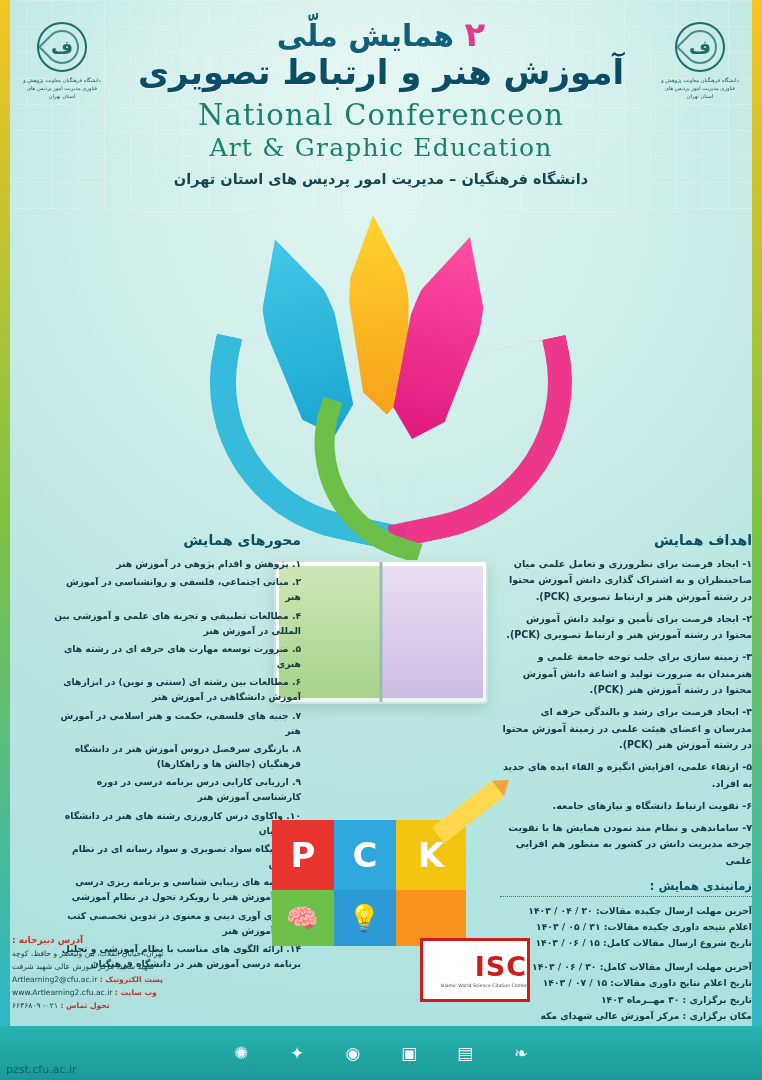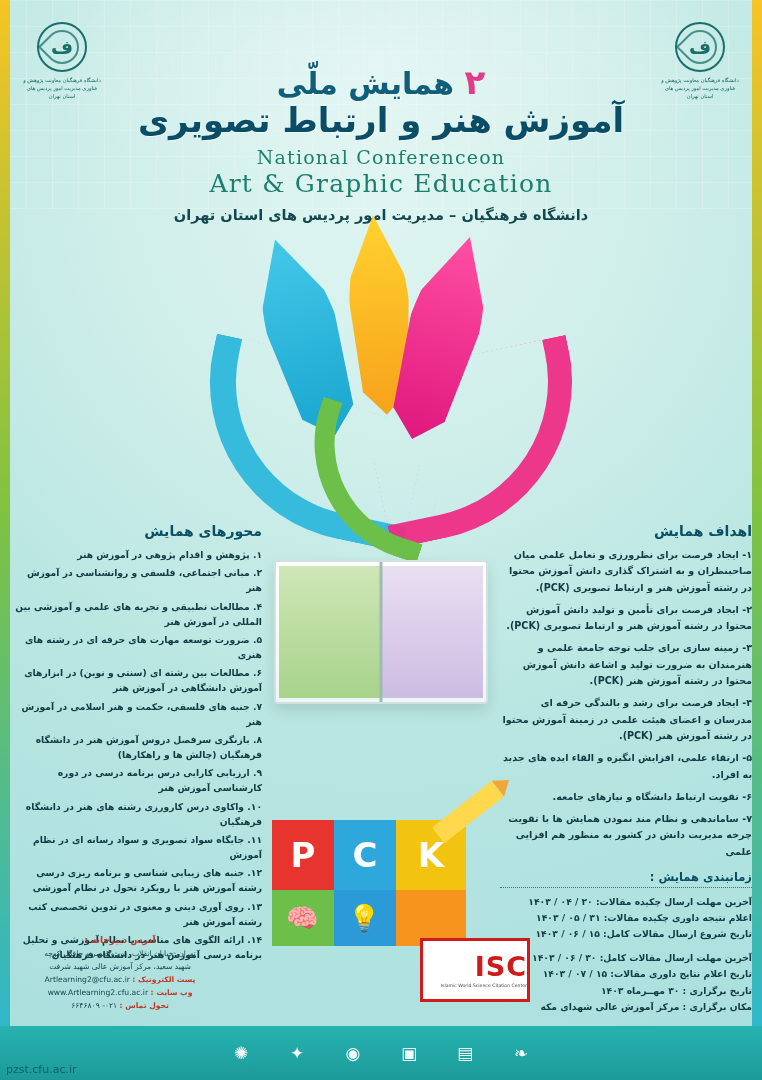--- a/index.html
+++ b/index.html
@@ -46,34 +46,34 @@
   }
   .logo .mark:before{
     content:"";position:absolute;width:30px;height:30px;border:2px solid #1b6f6a;
     border-radius:50% 50% 50% 0;transform:rotate(45deg);opacity:.75;
   }
   .logo .ltext{
     margin-top:5px;font-size:5.2px;line-height:1.5;color:#13605c;text-align:center;
     letter-spacing:.2px;
   }
   .titleblock{
-    position:absolute;left:0;right:0;top:14px;text-align:center;margin-top:48px;
+    position:absolute;left:0;right:0;top:14px;text-align:center;
   }
   .t-fa-1{
     font-size:30px;font-weight:bold;color:#0f5f7a;letter-spacing:-.5px;
     text-shadow:1px 1px 0 rgba(255,255,255,.6);
   }
   .t-fa-1 .num{color:#e23b8a;font-size:34px;}
   .t-fa-2{
     font-size:34px;font-weight:bold;color:#0a4d66;margin-top:-2px;
     text-shadow:1px 1px 0 rgba(255,255,255,.6);
   }
   .t-en-1{
     font-family:"DejaVu Serif","Liberation Serif",serif;
-    font-size:19px;letter-spacing:1.2px;color:#1b7f6e;margin-top:6px;direction:ltr;
+    font-size:29px;letter-spacing:1.2px;color:#1b7f6e;margin-top:6px;direction:ltr;
   }
   .t-en-2{
     font-family:"DejaVu Serif","Liberation Serif",serif;
     font-size:25px;letter-spacing:1.2px;color:#1b7f6e;margin-top:1px;direction:ltr;
   }
   .t-sub{
     font-size:14.5px;font-weight:bold;color:#14464f;margin-top:9px;
   }
 
   
@@ -128,21 +128,21 @@
   .book .page.r{right:3px;background:linear-gradient(180deg,#e9dff2,#cdbce2);}
   .book .spine{position:absolute;left:50%;top:0;bottom:0;width:3px;background:#9fb9b6;transform:translateX(-50%);}
   .book .stand{
     position:absolute;left:50%;transform:translateX(-50%);
     bottom:-42px;width:14px;height:42px;background:#d7e7e5;
   }
 
   
   .cols{position:absolute;top:520px;left:0;right:0;bottom:0;}
   .col{
-    position:absolute;top:3px;width:252px;
+    position:absolute;top:12px;width:252px;padding-left:39px;
   }
   .col.right{right:10px;}
   .col.left{left:10px;}
   .col h2{
     margin:0 0 8px 0;font-size:14px;color:#0a4e63;font-weight:bold;text-align:right;
   }
   .col.left h2{text-align:right;}
   ul.items{list-style:none;margin:0;padding:0;}
   ul.items li{
     font-size:9.2px;line-height:1.65;color:#123a44;text-align:right;margin-bottom:3px;
@@ -178,21 +178,21 @@
 
   .isc{
     position:absolute;left:420px;top:938px;width:104px;height:58px;background:#fff;
     border:3px solid #cf1b1b;display:flex;flex-direction:column;align-items:flex-start;justify-content:center;
   }
   .isc .big{color:#cf1b1b;font-weight:bold;font-size:27px;letter-spacing:1px;line-height:1;}
   .isc .small{font-size:4.6px;color:#444;margin-top:3px;text-align:center;direction:ltr;}
 
   
   .addr{
-    position:absolute;left:12px;top:935px;width:216px;text-align:center;
+    position:absolute;left:12px;top:935px;width:216px;text-align:left;
   }
   .addr .t{font-size:9px;color:#c0392b;font-weight:bold;margin-bottom:3px;}
   .addr .l{font-size:7.6px;color:#17434c;line-height:1.7;}
   .addr .l b{color:#c0392b;}
 
   
   .footer{
     position:absolute;left:0;right:0;bottom:0;height:54px;
     background:linear-gradient(180deg,#27b3b0,#1c9a9a);
     display:flex;align-items:center;justify-content:center;gap:26px;

